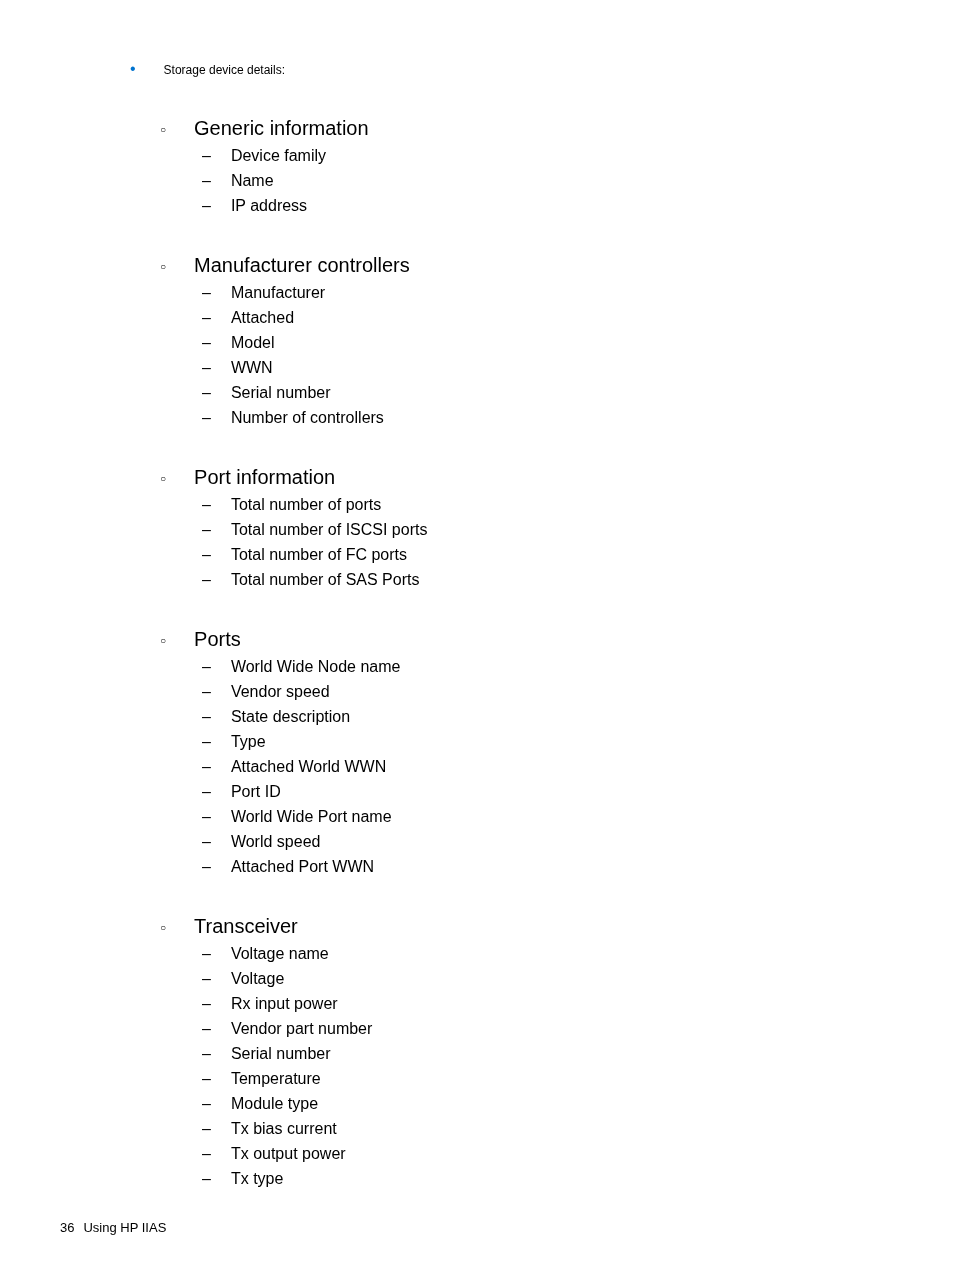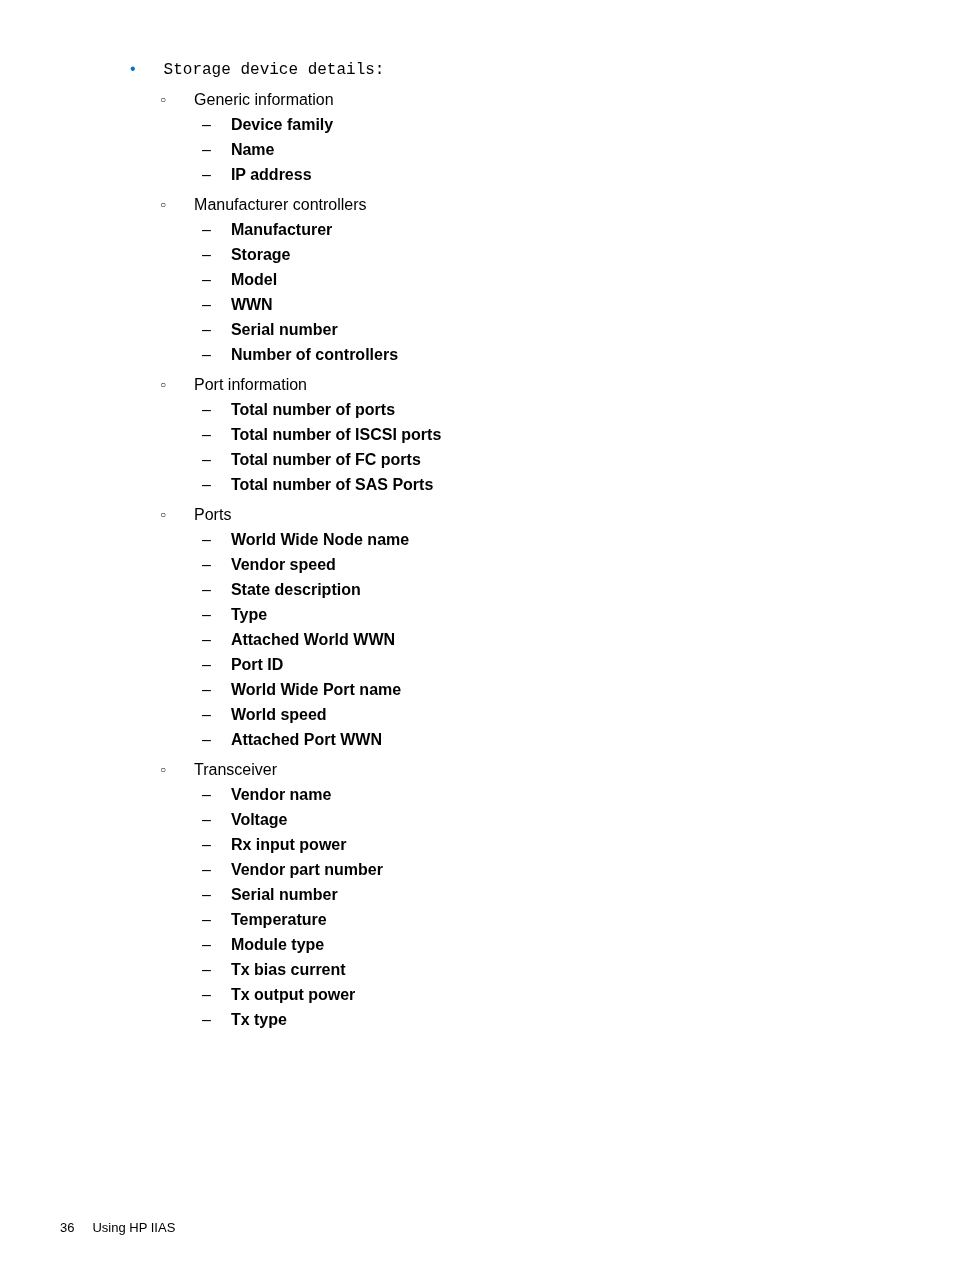--- a/index.html
+++ b/index.html
@@ -24,64 +24,63 @@
       display: flex;
       align-items: baseline;
       margin-bottom: 8px;
     }
     .l1-bullet {
       color: #0073cf;
       font-size: 16px;
       margin-right: 28px;
     }
     .l1-text {
-      font-size: 16px;
-      font-family: Liberation Mono, monospace;
+      font-size: 12px;
     }
     .l2-item {
       display: flex;
       align-items: baseline;
       margin-left: 30px;
       margin-bottom: 7px;
       margin-top: 10px;
     }
     .l2-bullet {
       font-size: 10px;
       margin-right: 28px;
       position: relative;
       top: -2px;
     }
     .l2-text {
-      font-size: 16px;
+      font-size: 20px;
+      margin-top: 27px;
     }
     .l3-item {
       display: flex;
       align-items: baseline;
       margin-left: 72px;
       margin-bottom: 7px;
       margin-top: 7px;
     }
     .l3-bullet {
       font-size: 16px;
       margin-right: 20px;
     }
     .l3-text {
       font-size: 16px;
-      font-weight: bold;
     }
     .l2-group {
       margin-top: 12px;
     }
     .footer {
       position: absolute;
       bottom: 36px;
       left: 60px;
       font-size: 13px;
       display: flex;
-      gap: 18px;
+      gap: 9px;
     }
   </style>
 </head>
 <body>
 
 <div class="content">
   <div class="l1-item">
     <span class="l1-bullet">•</span>
     <span class="l1-text">Storage device details:</span>
   </div>
@@ -109,21 +108,21 @@
     <div class="l2-item">
       <span class="l2-bullet">○</span>
       <span class="l2-text">Manufacturer controllers</span>
     </div>
     <div class="l3-item">
         <span class="l3-bullet">–</span>
         <span class="l3-text">Manufacturer</span>
       </div>
     <div class="l3-item">
         <span class="l3-bullet">–</span>
-        <span class="l3-text">Storage</span>
+        <span class="l3-text">Attached</span>
       </div>
     <div class="l3-item">
         <span class="l3-bullet">–</span>
         <span class="l3-text">Model</span>
       </div>
     <div class="l3-item">
         <span class="l3-bullet">–</span>
         <span class="l3-text">WWN</span>
       </div>
     <div class="l3-item">
@@ -202,21 +201,21 @@
       </div>
   </div>
 
   <div class="l2-group">
     <div class="l2-item">
       <span class="l2-bullet">○</span>
       <span class="l2-text">Transceiver</span>
     </div>
     <div class="l3-item">
         <span class="l3-bullet">–</span>
-        <span class="l3-text">Vendor name</span>
+        <span class="l3-text">Voltage name</span>
       </div>
     <div class="l3-item">
         <span class="l3-bullet">–</span>
         <span class="l3-text">Voltage</span>
       </div>
     <div class="l3-item">
         <span class="l3-bullet">–</span>
         <span class="l3-text">Rx input power</span>
       </div>
     <div class="l3-item">

